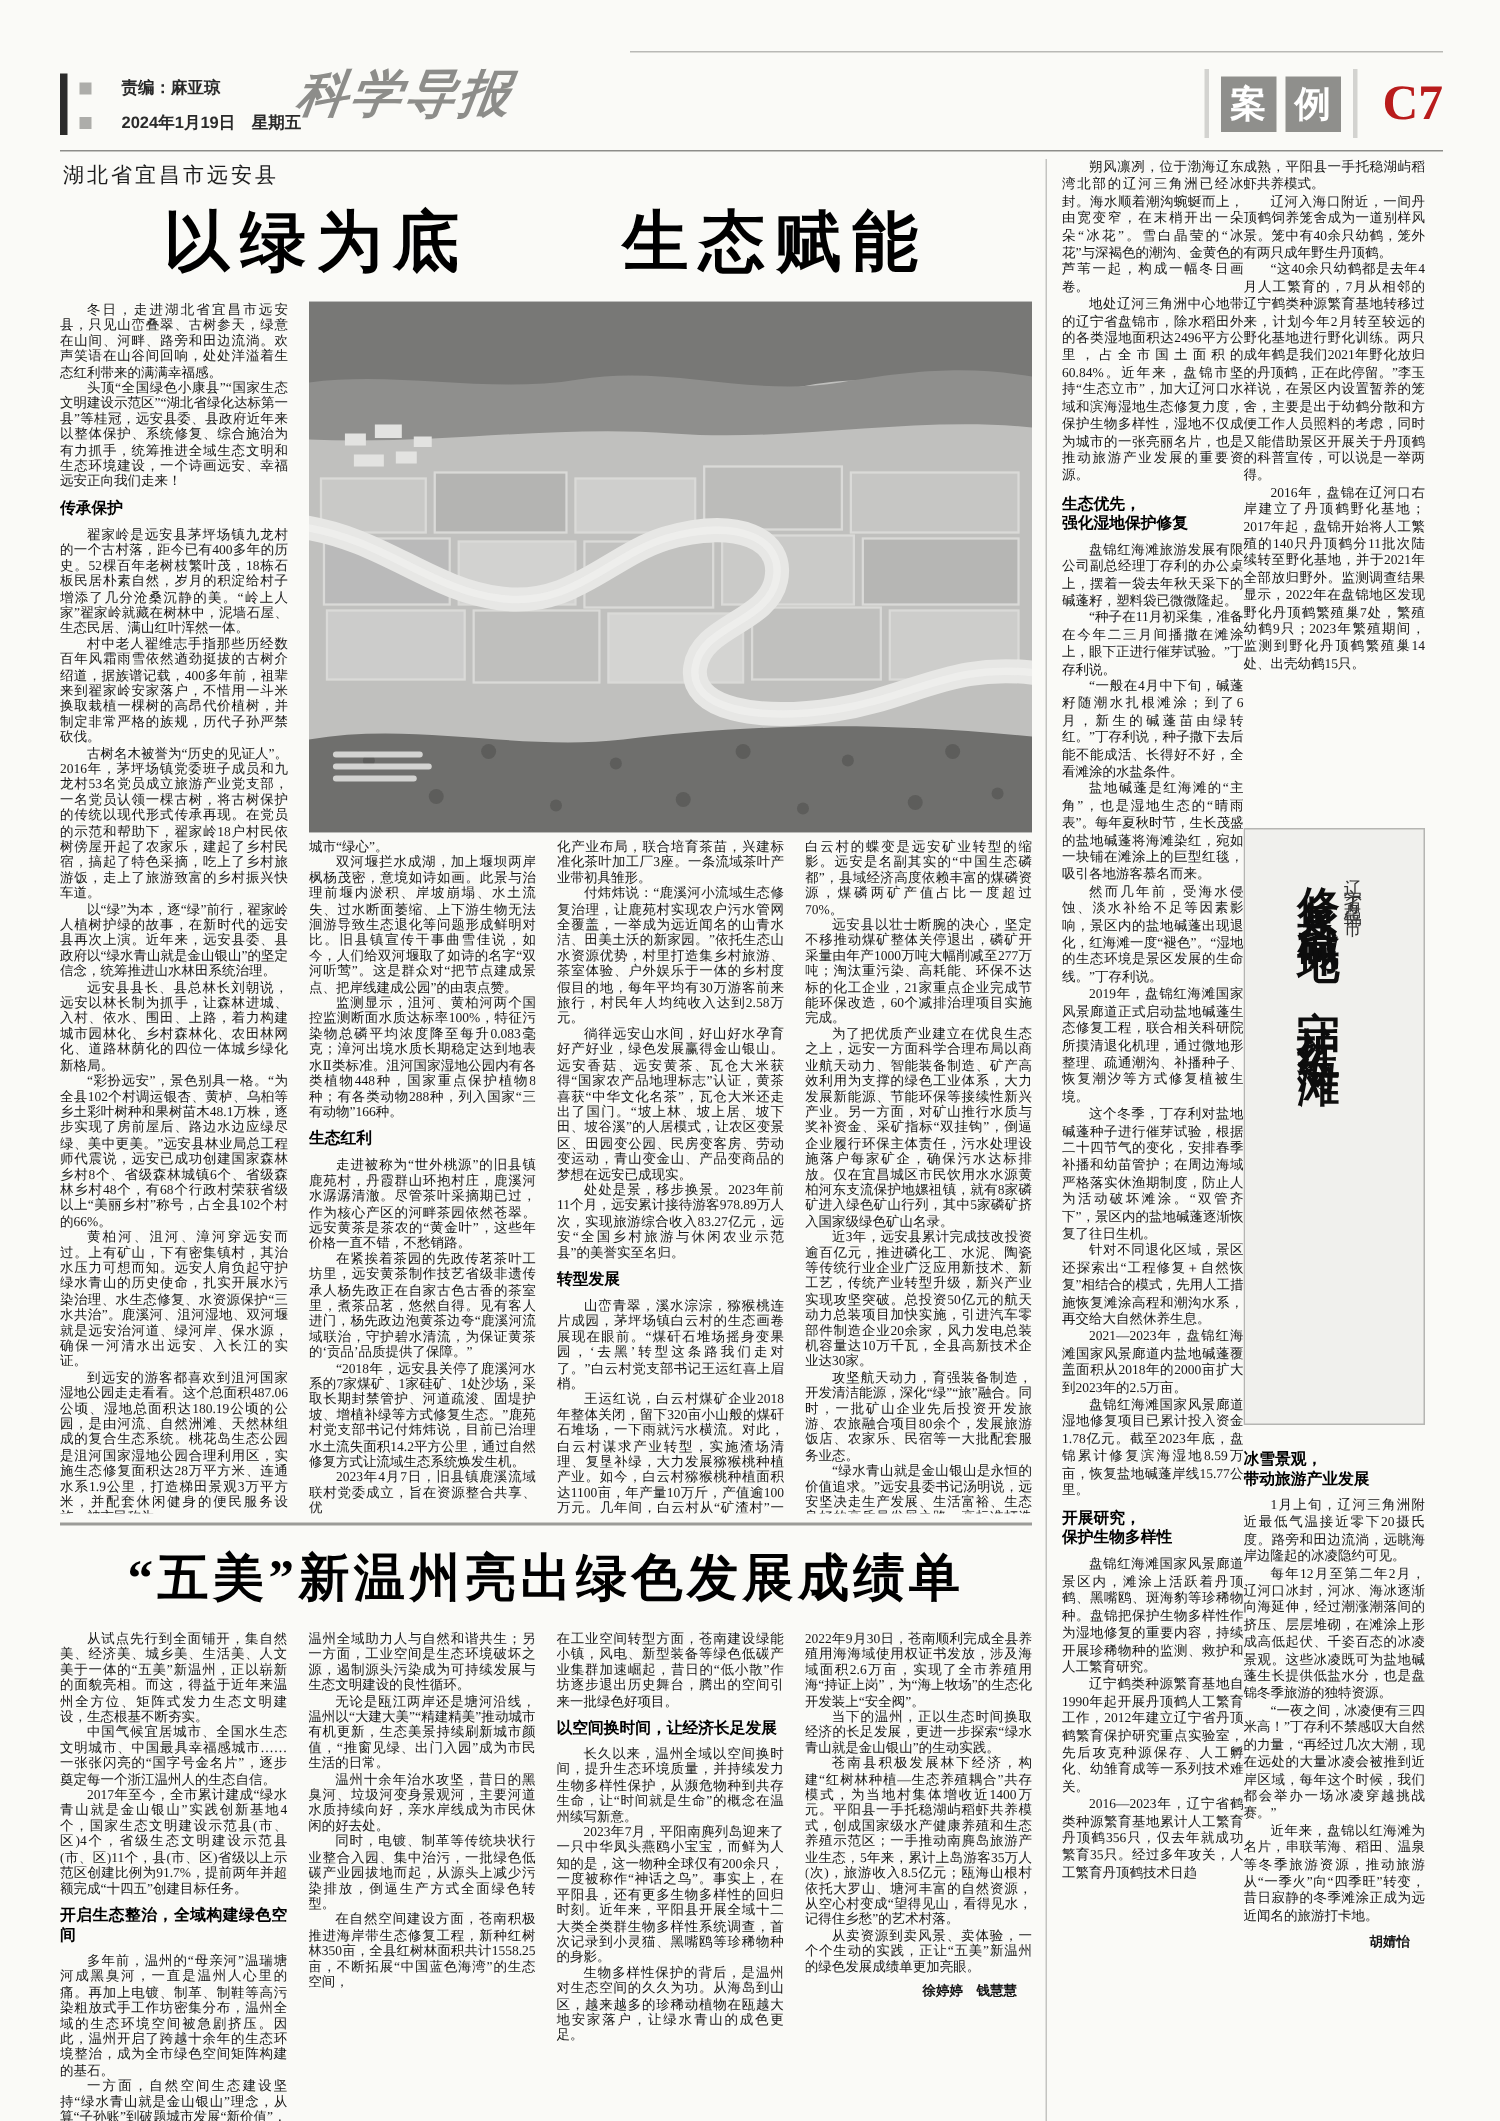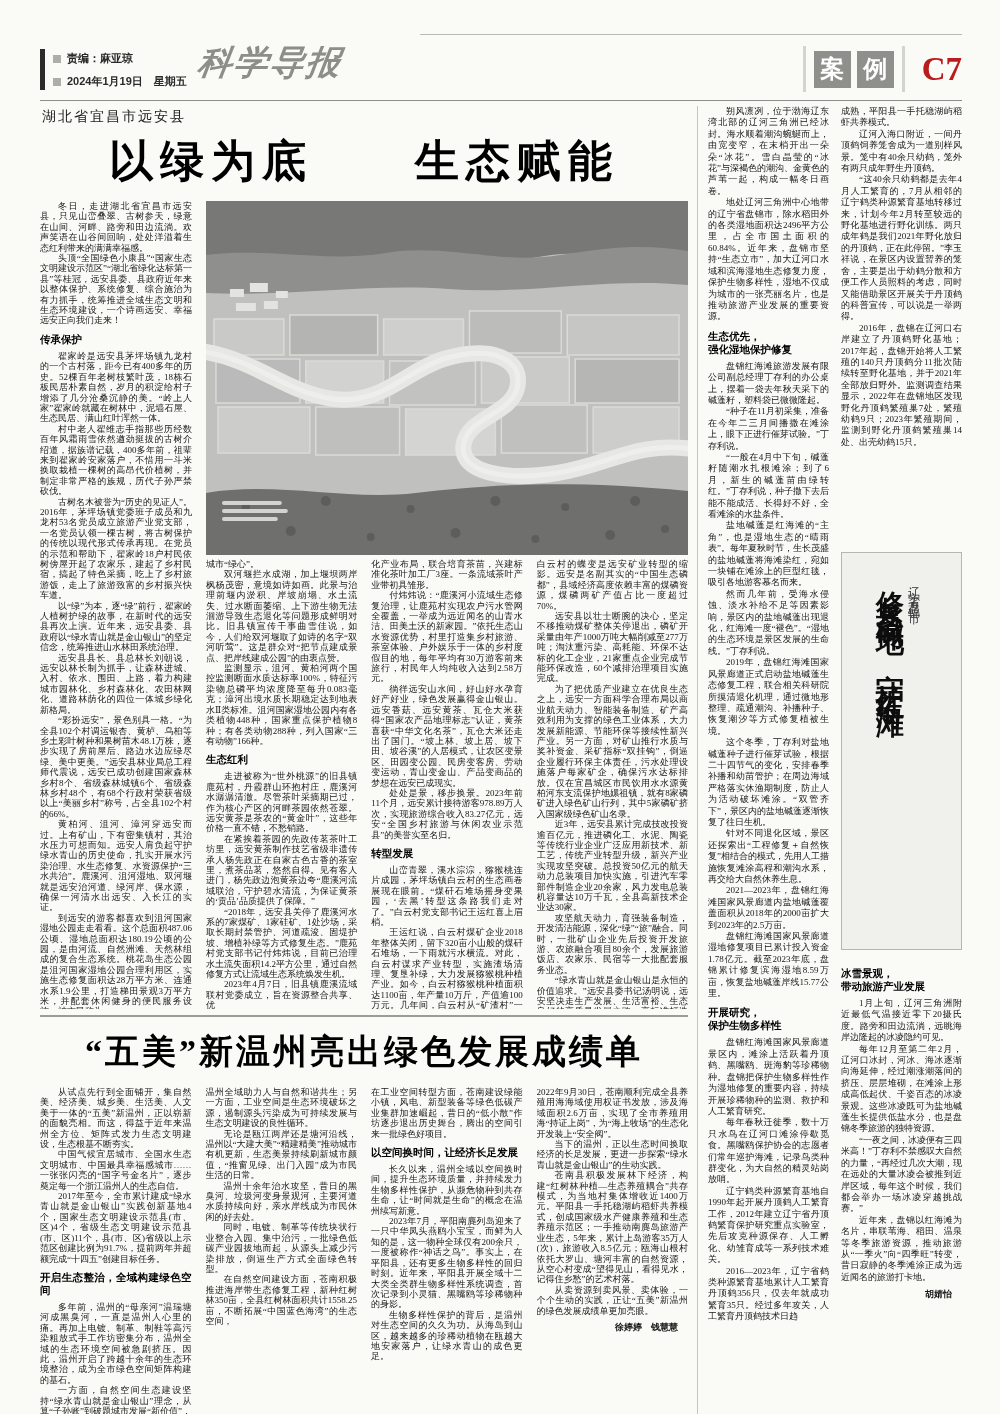--- a/index.html
+++ b/index.html
@@ -5,21 +5,21 @@
   html,body { margin:0; padding:0; background:#e6e6e3; }
   .page { position:relative; width:1000px; height:1414px; margin:0 auto; background:#fafaf7;
           overflow:hidden; font-family:"Liberation Serif","DejaVu Serif",serif; color:#161616; }
 
   
   .hdr-topline { position:absolute; left:420px; top:34px; width:542px; height:1px; background:#b9b9b6; }
   .header { position:absolute; left:40px; top:40px; width:922px; height:60px; border-bottom:1.5px solid #8d8d8a; }
   .hdr-bar { position:absolute; left:0; top:9px; width:5px; height:41px; background:#2b2b2b; }
   .hdr-lines { position:absolute; left:13px; top:7px; font-family:"Liberation Sans","DejaVu Sans",sans-serif;
                font-size:11px; font-weight:bold; color:#2a2a2a; }
-  .hdr-line { display:flex; align-items:center; gap:6px; height:23px; }
+  .hdr-line { display:flex; align-items:center; gap:20px; height:23px; }
   .bullet { width:8px; height:8px; background:#adadaa; flex:0 0 auto; }
   .masthead { position:absolute; left:158px; top:0px; font-size:34px; color:#8d8d8a; font-style:italic;
               font-weight:bold; letter-spacing:2px; transform:skewX(-8deg); white-space:nowrap; }
   .section-area { position:absolute; right:0; top:6px; display:flex; align-items:center; }
   .tick { width:3px; height:46px; background:#d3d3d0; margin:0 5px; }
   .sq { width:37px; height:37px; background:#8f8f8c; color:#fff; margin:0 3px;
         font-family:"Liberation Sans","DejaVu Sans",sans-serif; font-weight:bold; font-size:24px;
         display:flex; align-items:center; justify-content:center; }
   .pageno { font-size:33px; font-weight:bold; margin-left:12px; font-family:"Liberation Serif",serif; color:#b91c1c; }
 
@@ -49,21 +49,21 @@
   .blk-by { text-align:right; font-family:"Liberation Sans","DejaVu Sans",sans-serif; font-weight:bold;
             padding-right:10px; margin-top:6px; }
 
   .mid-rule { margin-top:6px; height:2px; background:#9b9b98; }
   .bottom-headline { text-align:center; font-size:34px; font-weight:900; letter-spacing:3px;
                      margin:12px 0 0; color:#000; font-family:"Liberation Serif","DejaVu Serif",serif; }
   .bottom-cols { display:flex; gap:14px; margin-top:12px; height:336px; overflow:hidden; }
   .bottom-cols .col { flex:1; }
 
   
-  .right-cols { display:flex; gap:12px; height:100%; }
+  .right-cols { display:flex; gap:0; height:100%; }
   .rcol { width:121px; font-size:9px; line-height:11.4px; text-align:justify; overflow:hidden; }
   .rcol-a { height:1308px; }
   .rcol-b { display:flex; flex-direction:column; height:1308px; }
   .rb-top { height:440px; overflow:hidden; }
   .vert-box { height:398px; background:#f0f0ed; border:1px solid #b5b5b2; box-sizing:border-box;
               margin:6px 0 10px; display:flex; flex-direction:row; justify-content:center; gap:12px;
               padding:16px 6px; }
   .v-headline { writing-mode:vertical-rl; font-size:28px; font-weight:bold; letter-spacing:9px;
                 font-family:"Liberation Serif","DejaVu Serif",serif; color:#0d0d0d; }
   .v-kicker { writing-mode:vertical-rl; font-size:12px; letter-spacing:5px; color:#333; padding-top:8px;
@@ -254,21 +254,20 @@
           <div class="blk-p">盐地碱蓬是红海滩的“主角”，也是湿地生态的“晴雨表”。每年夏秋时节，生长茂盛的盐地碱蓬将海滩染红，宛如一块铺在滩涂上的巨型红毯，吸引各地游客慕名而来。</div>
           <div class="blk-p">然而几年前，受海水侵蚀、淡水补给不足等因素影响，景区内的盐地碱蓬出现退化，红海滩一度“褪色”。“湿地的生态环境是景区发展的生命线。”丁存利说。</div>
           <div class="blk-p">2019年，盘锦红海滩国家风景廊道正式启动盐地碱蓬生态修复工程，联合相关科研院所摸清退化机理，通过微地形整理、疏通潮沟、补播种子、恢复潮汐等方式修复植被生境。</div>
           <div class="blk-p">这个冬季，丁存利对盐地碱蓬种子进行催芽试验，根据二十四节气的变化，安排春季补播和幼苗管护；在周边海域严格落实休渔期制度，防止人为活动破坏滩涂。“双管齐下”，景区内的盐地碱蓬逐渐恢复了往日生机。</div>
           <div class="blk-p">针对不同退化区域，景区还探索出“工程修复＋自然恢复”相结合的模式，先用人工措施恢复滩涂高程和潮沟水系，再交给大自然休养生息。</div>
           <div class="blk-p">2021—2023年，盘锦红海滩国家风景廊道内盐地碱蓬覆盖面积从2018年的2000亩扩大到2023年的2.5万亩。</div>
           <div class="blk-p">盘锦红海滩国家风景廊道湿地修复项目已累计投入资金1.78亿元。截至2023年底，盘锦累计修复滨海湿地8.59万亩，恢复盐地碱蓬岸线15.77公里。</div>
           <div class="blk-h">开展研究，
 保护生物多样性</div>
           <div class="blk-p">盘锦红海滩国家风景廊道景区内，滩涂上活跃着丹顶鹤、黑嘴鸥、斑海豹等珍稀物种。盘锦把保护生物多样性作为湿地修复的重要内容，持续开展珍稀物种的监测、救护和人工繁育研究。</div>
-          <div class="blk-p">每年春秋迁徙季，数十万只水鸟在辽河口滩涂停歇觅食。黑嘴鸥保护协会的志愿者们常年巡护海滩，记录鸟类种群变化，为大自然的精灵站岗放哨。</div>
           <div class="blk-p">辽宁鹤类种源繁育基地自1990年起开展丹顶鹤人工繁育工作，2012年建立辽宁省丹顶鹤繁育保护研究重点实验室，先后攻克种源保存、人工孵化、幼雏育成等一系列技术难关。</div>
           <div class="blk-p">2016—2023年，辽宁省鹤类种源繁育基地累计人工繁育丹顶鹤356只，仅去年就成功繁育35只。经过多年攻关，人工繁育丹顶鹤技术日趋</div>
         </div>
       <div class="rcol rcol-b">
         <div class="rb-top">
             <div class="blk-c">成熟，平阳县一手托稳湖屿稻虾共养模式。</div>
             <div class="blk-p">辽河入海口附近，一间丹顶鹤饲养笼舍成为一道别样风景。笼中有40余只幼鹤，笼外有两只成年野生丹顶鹤。</div>
             <div class="blk-p">“这40余只幼鹤都是去年4月人工繁育的，7月从相邻的辽宁鹤类种源繁育基地转移过来，计划今年2月转至较远的野化基地进行野化训练。两只成年鹤是我们2021年野化放归的丹顶鹤，正在此停留。”李玉祥说，在景区内设置暂养的笼舍，主要是出于幼鹤分散和方便工作人员照料的考虑，同时又能借助景区开展关于丹顶鹤的科普宣传，可以说是一举两得。</div>
             <div class="blk-p">2016年，盘锦在辽河口右岸建立了丹顶鹤野化基地；2017年起，盘锦开始将人工繁殖的140只丹顶鹤分11批次陆续转至野化基地，并于2021年全部放归野外。监测调查结果显示，2022年在盘锦地区发现野化丹顶鹤繁殖巢7处，繁殖幼鹤9只；2023年繁殖期间，监测到野化丹顶鹤繁殖巢14处、出壳幼鹤15只。</div>
           </div>

